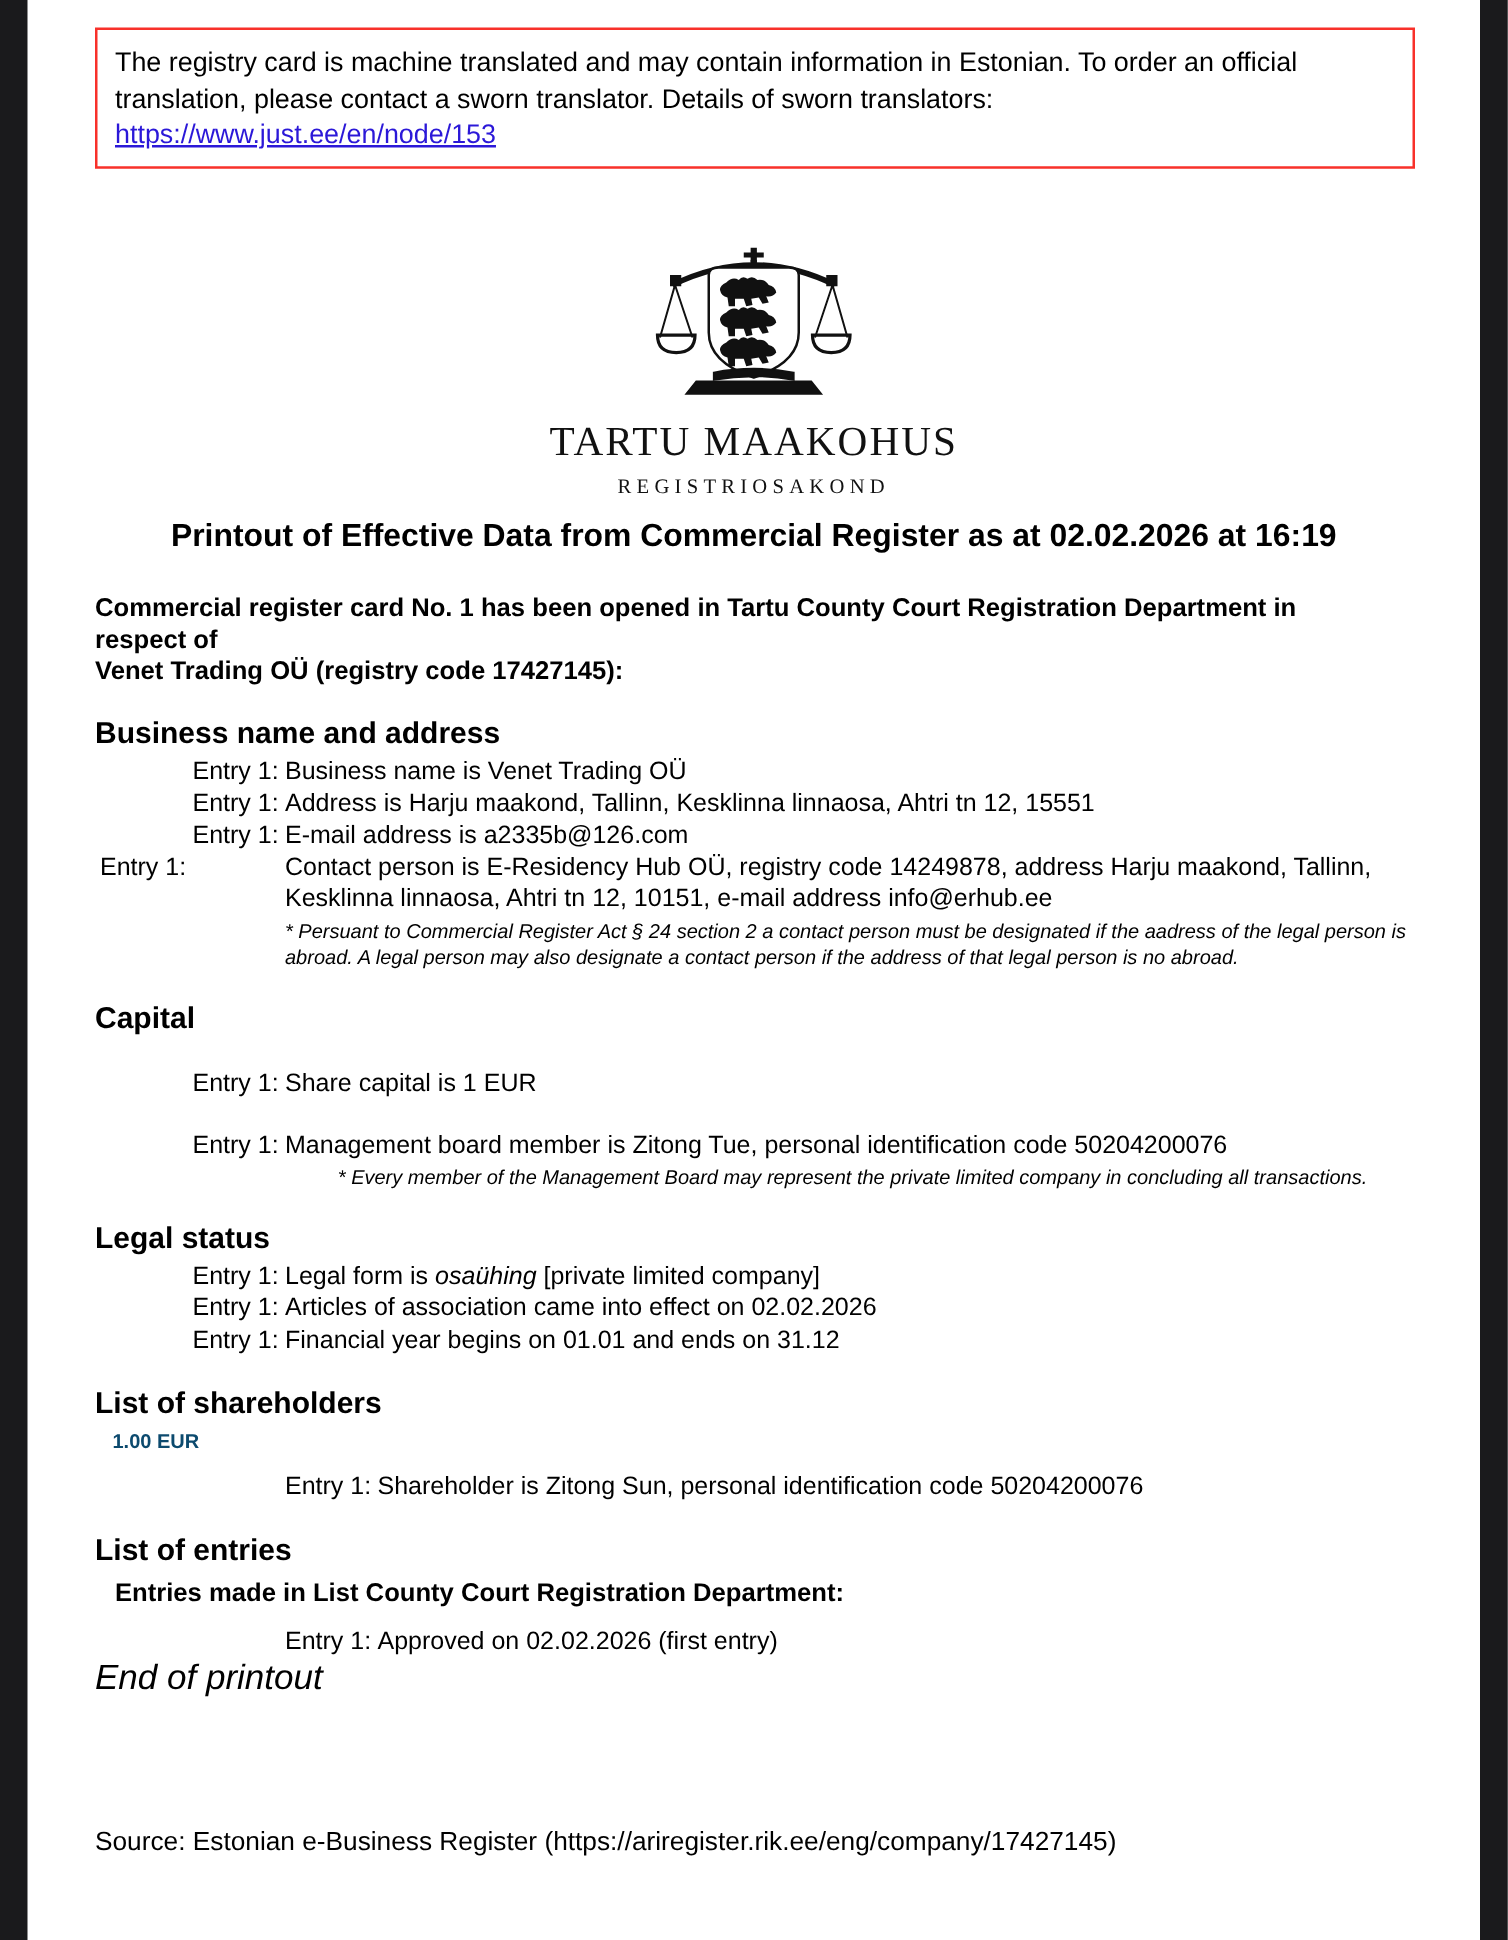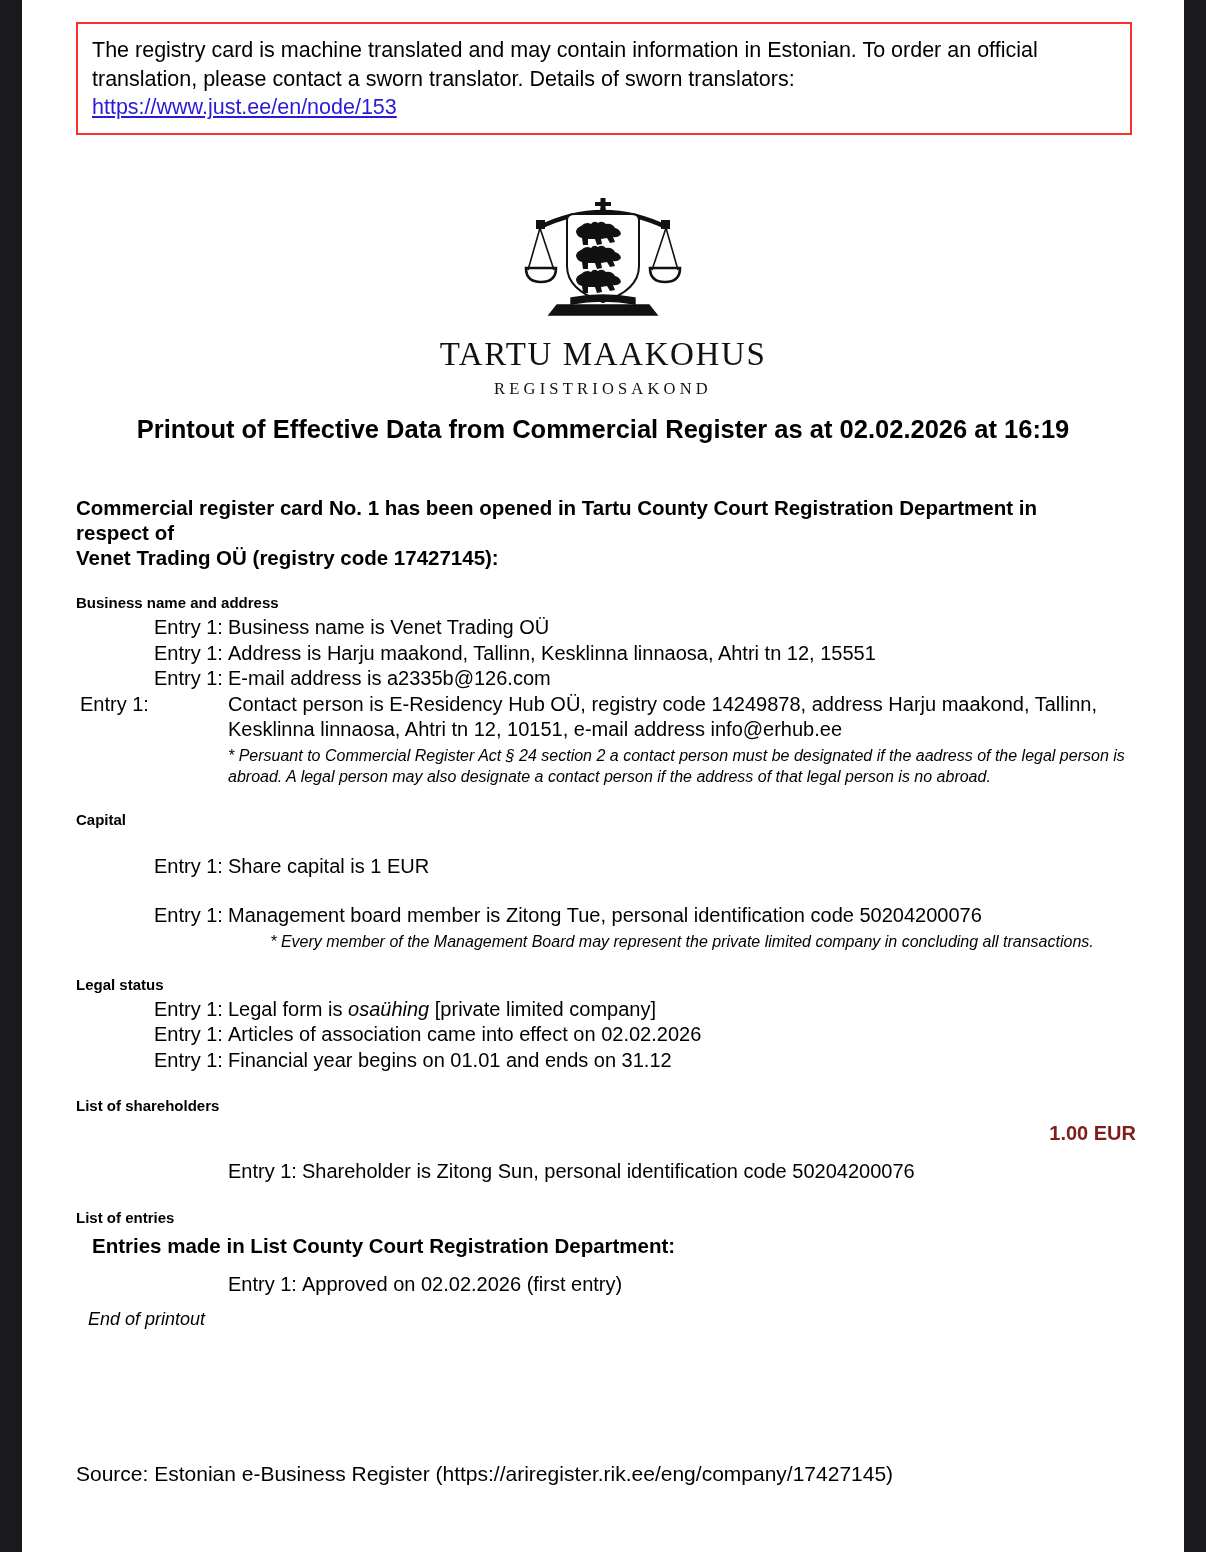--- a/index.html
+++ b/index.html
@@ -88,39 +88,39 @@
     text-align: center;
     font-size: 25.5px;
     font-weight: bold;
     color: #000;
   }
 
   
   .content {
     position: absolute;
     left: 54px;
-    top: 495px;
+    top: 474px;
     width: 1060px;
   }
 
   .lead {
     font-size: 20.5px;
     font-weight: bold;
     line-height: 25px;
     color: #000;
     margin: 0;
   }
   .lead .l2 { display: block; }
   .lead .l3 { display: block; }
 
   .section {
     margin-top: 24px;
   }
   .section-title {
-    font-size: 15px;
+    font-size: 24px;
     font-weight: bold;
     color: #000;
     margin: 0 0 4px 0;
   }
   .entry {
     font-size: 20px;
     line-height: 25.5px;
     color: #000;
     padding-left: 78px;
     text-indent: 0;
@@ -148,48 +148,47 @@
   }
   .footnote-deep {
     padding-left: 152px;
     text-align: center;
   }
   .italic-term { font-style: italic; }
 
   .capital-entry { margin-top: 26px; }
 
   .shareholder-amount {
-    font-size: 20px;
-    font-weight: bold;
-    color: #7f1d1d;
+    font-size: 16px;
+    font-weight: bold;
+    color: #0c4a6e;
     padding-left: 14px;
     margin: 8px 0 0 0;
-    text-align: right;
   }
   .shareholder-entry {
     padding-left: 152px;
     margin-top: 14px;
   }
 
   .entries-subhead {
     font-size: 20.5px;
     font-weight: bold;
     color: #000;
     padding-left: 16px;
     margin: 8px 0 0 0;
   }
   .entries-row {
     padding-left: 152px;
     margin-top: 14px;
   }
   .end-printout {
-    font-size: 18px;
+    font-size: 28px;
     font-style: italic;
     color: #000;
-    margin: 12px;
+    margin: 0;
     padding-left: 0;
   }
 
   .source {
     position: absolute;
     left: 54px;
     top: 1462px;
     font-size: 21px;
     color: #000;
   }

